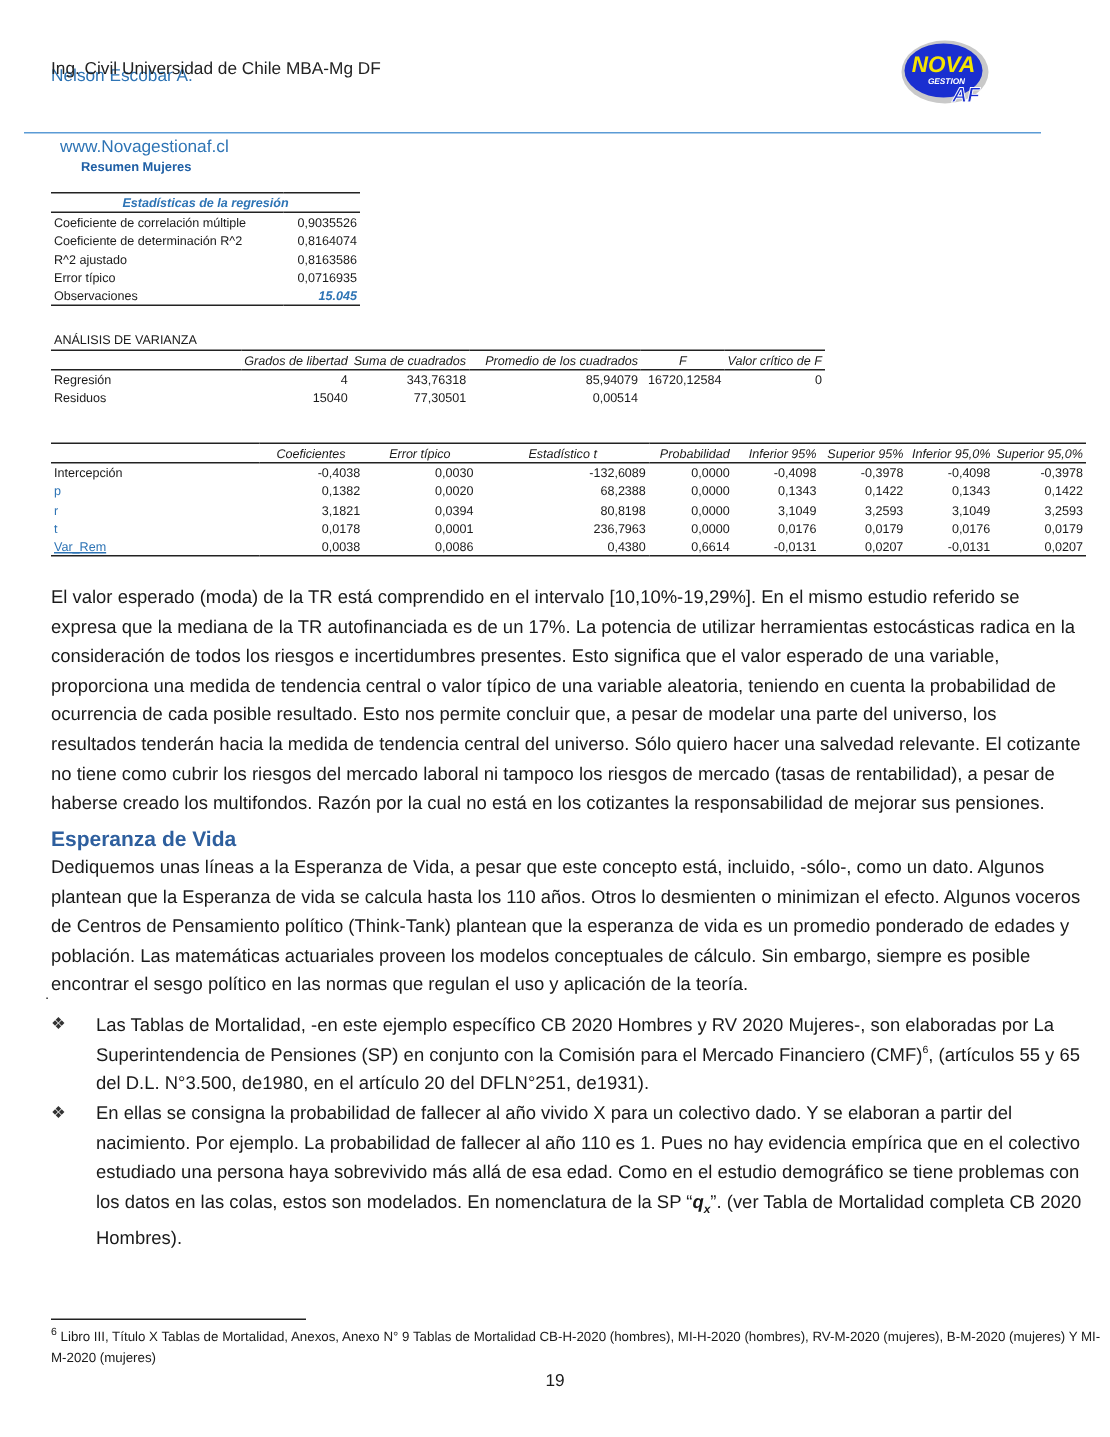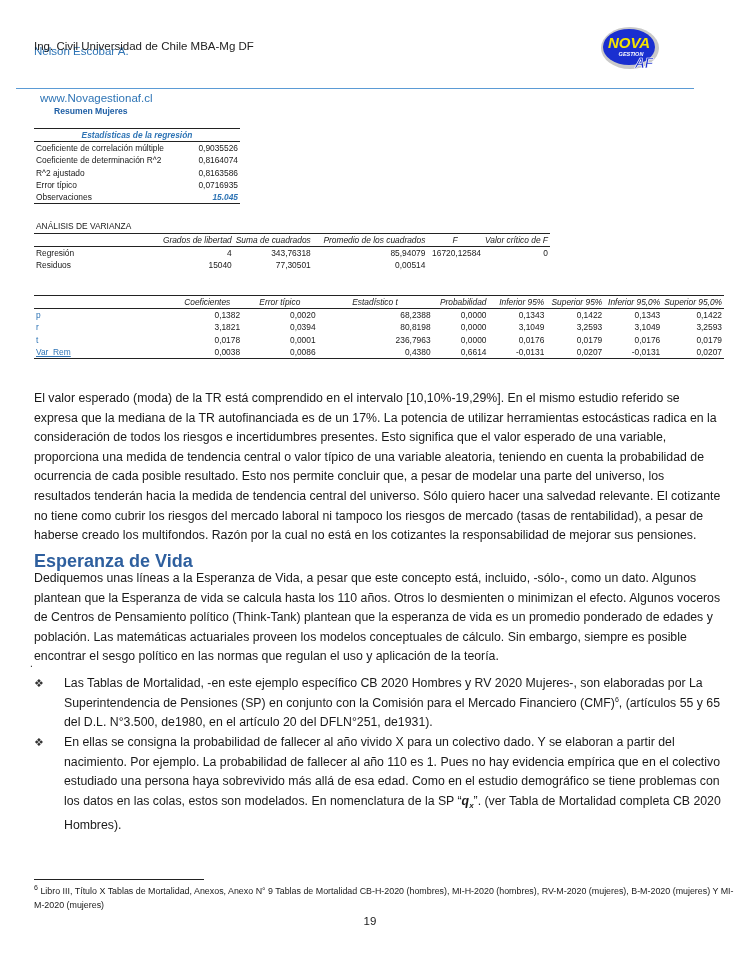--- a/index.html
+++ b/index.html
@@ -15,21 +15,21 @@
   table { border-collapse: collapse; }
   .stats td { padding: 0 2px; height: 12.2px; font-size: 8.4px; white-space: nowrap; }
   .num { text-align: right; }
   .ital { font-style: italic; }
   .blue { color: #2e74b5; }
   .bluebold { color: #2e74b5; font-weight: bold; font-style: italic; }
   .toprule { border-top: 1.5px solid #222; }
   .botrule { border-bottom: 1.5px solid #222; }
   .thinbot { border-bottom: 1px solid #222; }
   .body-text { position: absolute; left: 34px; width: 690px; font-size: 12.3px; line-height: 19.6px; color: #1a1a1a; }
-  .h2 { position: absolute; left: 34px; font-size: 18px; font-weight: bold; color: #2e5f9e; }
+  .h2 { position: absolute; left: 34px; font-size: 14px; font-weight: bold; color: #2e5f9e; }
   .bullet-row { position: absolute; left: 34px; width: 690px; font-size: 12.3px; line-height: 19.6px; }
   .bullet-glyph { position: absolute; left: 0; top: 0; font-size: 11px; color: #333; }
   .bullet-text { margin-left: 30px; }
   .fn-rule { position: absolute; left: 34px; top: 879px; width: 170px; height: 1px; background: #222; }
   .footnote { position: absolute; left: 34px; top: 885px; width: 700px; font-size: 8.9px; line-height: 13.5px; }
   .page-num { position: absolute; left: 0; width: 740px; text-align: center; top: 915px; font-size: 11.5px; }
   sup { font-size: 7px; line-height: 0; }
 </style>
 </head>
 <body>
@@ -135,20 +135,31 @@
     <td class="toprule thinbot ital" style="text-align:center;">Coeficientes</td>
     <td class="toprule thinbot ital" style="text-align:center;">Error típico</td>
     <td class="toprule thinbot ital" style="text-align:center;">Estadístico t</td>
     <td class="toprule thinbot ital num">Probabilidad</td>
     <td class="toprule thinbot ital num">Inferior 95%</td>
     <td class="toprule thinbot ital num">Superior 95%</td>
     <td class="toprule thinbot ital num">Inferior 95,0%</td>
     <td class="toprule thinbot ital num">Superior 95,0%</td>
   </tr>
   <tr>
+    <td>Intercepción</td>
+    <td class="num">-0,4038</td>
+    <td class="num">0,0030</td>
+    <td class="num">-132,6089</td>
+    <td class="num">0,0000</td>
+    <td class="num">-0,4098</td>
+    <td class="num">-0,3978</td>
+    <td class="num">-0,4098</td>
+    <td class="num">-0,3978</td>
+  </tr>
+  <tr>
     <td class="blue">p</td>
     <td class="num">0,1382</td>
     <td class="num">0,0020</td>
     <td class="num">68,2388</td>
     <td class="num">0,0000</td>
     <td class="num">0,1343</td>
     <td class="num">0,1422</td>
     <td class="num">0,1343</td>
     <td class="num">0,1422</td>
   </tr>

